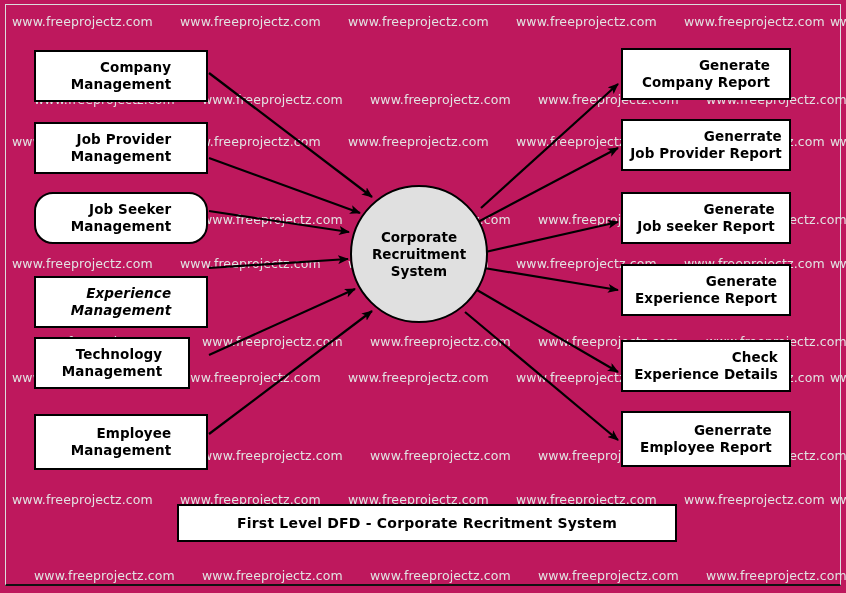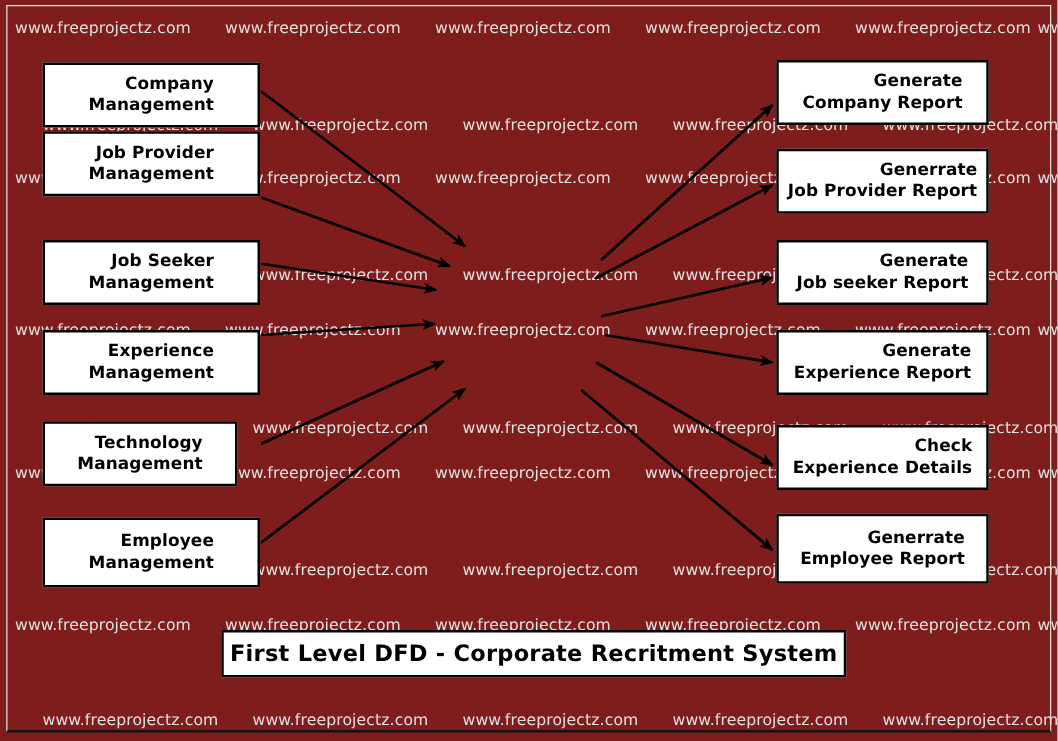--- a/index.html
+++ b/index.html
@@ -7,21 +7,21 @@
     padding: 0;
     background: #ffffff;
   }
   body {
     font-family: "DejaVu Sans", sans-serif;
   }
   #canvas {
     position: relative;
     width: 846px;
     height: 593px;
-    background: #7f1d1d;
+    background: #be185d;
     overflow: hidden;
   }
   
   .outer-frame {
     position: absolute;
     left: 5px;
     top: 4px;
     width: 836px;
     height: 582px;
     border: 1px solid #dcdcdc;
@@ -107,21 +107,21 @@
     border: 2.5px solid #000000;
     box-sizing: border-box;
     display: flex;
     align-items: center;
     justify-content: center;
     z-index: 3;
   }
   .title-box .lbl {
     font-family: "DejaVu Sans", sans-serif;
     font-weight: bold;
-    font-size: 18px;
+    font-size: 14px;
     color: #000000;
     letter-spacing: 0.2px;
   }
 </style>
 </head>
 <body>
 
 <div id="canvas">
 
   <div class="outer-frame"></div>
@@ -204,29 +204,29 @@
         <line x1="477" y1="290" x2="618" y2="372" stroke="#000000" stroke-width="2.2" marker-end="url(#arrowhead)"></line>
         <line x1="465" y1="312" x2="618" y2="440" stroke="#000000" stroke-width="2.2" marker-end="url(#arrowhead)"></line>
       </g>
   </svg>
 
   <div id="input-nodes">
       <div class="node-box" style="left: 34px; top: 50px; width: 174px; height: 52px;">
         <span class="lbl">Company
 Management</span>
       </div>
-      <div class="node-box" style="left: 34px; top: 105px; width: 174px; height: 52px;">
+      <div class="node-box" style="left: 34px; top: 122px; width: 174px; height: 52px;">
         <span class="lbl">Job Provider
 Management</span>
       </div>
-      <div class="node-box" style="left: 34px; top: 192px; width: 174px; height: 52px;">
+      <div class="node-box" style="left: 34px; top: 192px; width: 174px; height: 52px; border-radius: 19px;">
         <span class="lbl">Job Seeker
 Management</span>
       </div>
-      <div class="node-box" style="left: 34px; top: 264px; width: 174px; height: 52px;">
+      <div class="node-box" style="left: 34px; top: 276px; width: 174px; height: 52px; font-style: italic;">
         <span class="lbl">Experience
 Management</span>
       </div>
       <div class="node-box" style="left: 34px; top: 337px; width: 156px; height: 52px;">
         <span class="lbl">Technology
 Management</span>
       </div>
       <div class="node-box" style="left: 34px; top: 414px; width: 174px; height: 56px;">
         <span class="lbl">Employee
 Management</span>
@@ -252,18 +252,23 @@
       <div class="node-box" style="left: 621px; top: 340px; width: 170px; height: 52px;">
         <span class="lbl">Check
 Experience Details</span>
       </div>
       <div class="node-box" style="left: 621px; top: 411px; width: 170px; height: 56px;">
         <span class="lbl">Generrate
 Employee Report</span>
       </div>
     </div>
 
+  <div class="process-circle">
+    <span class="lbl">Corporate
+Recruitment
+System</span>
+  </div>
 
   <div class="title-box">
     <span class="lbl">First Level DFD - Corporate Recritment System</span>
   </div>
 
 </div>
 
 </body></html>

